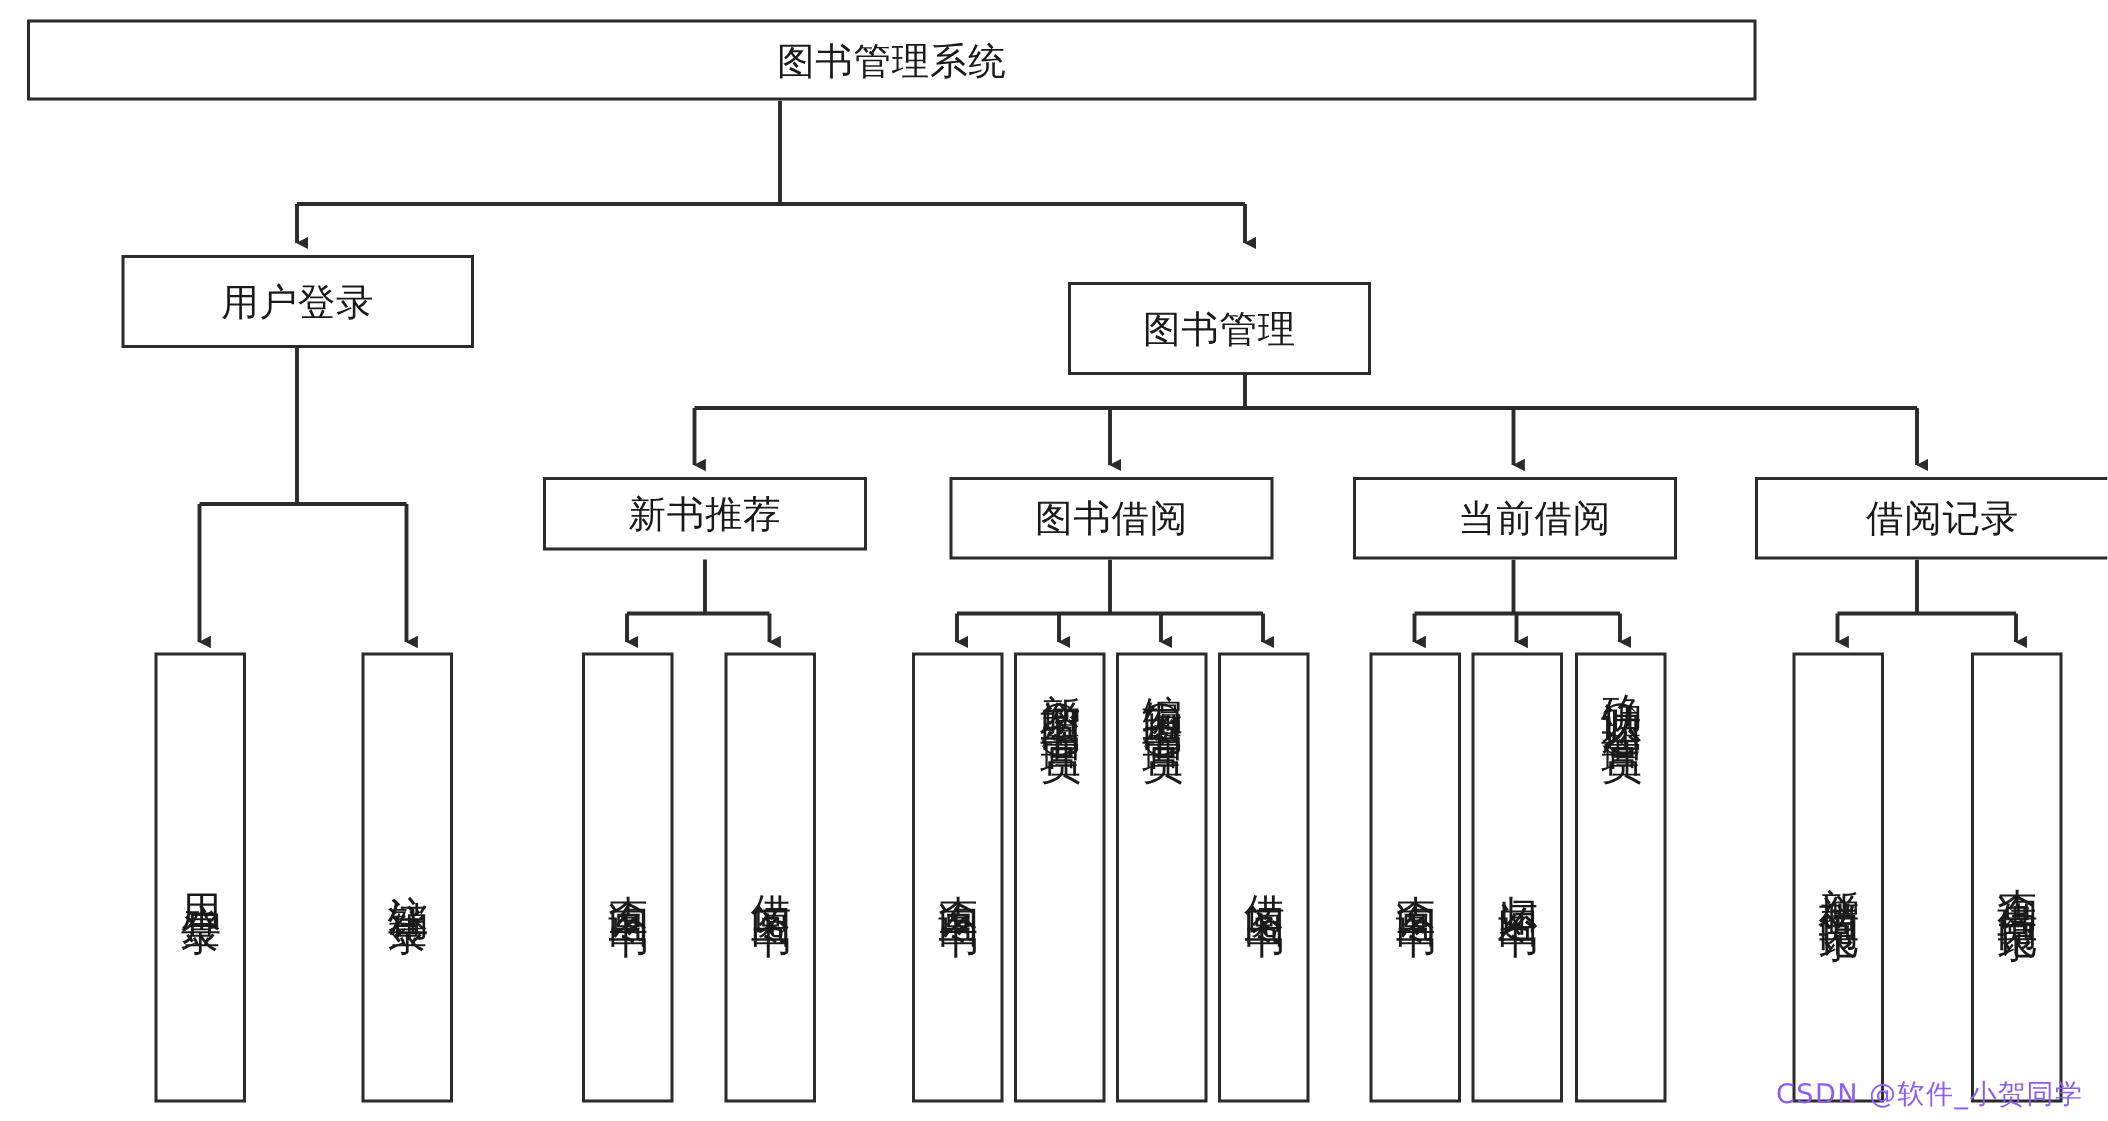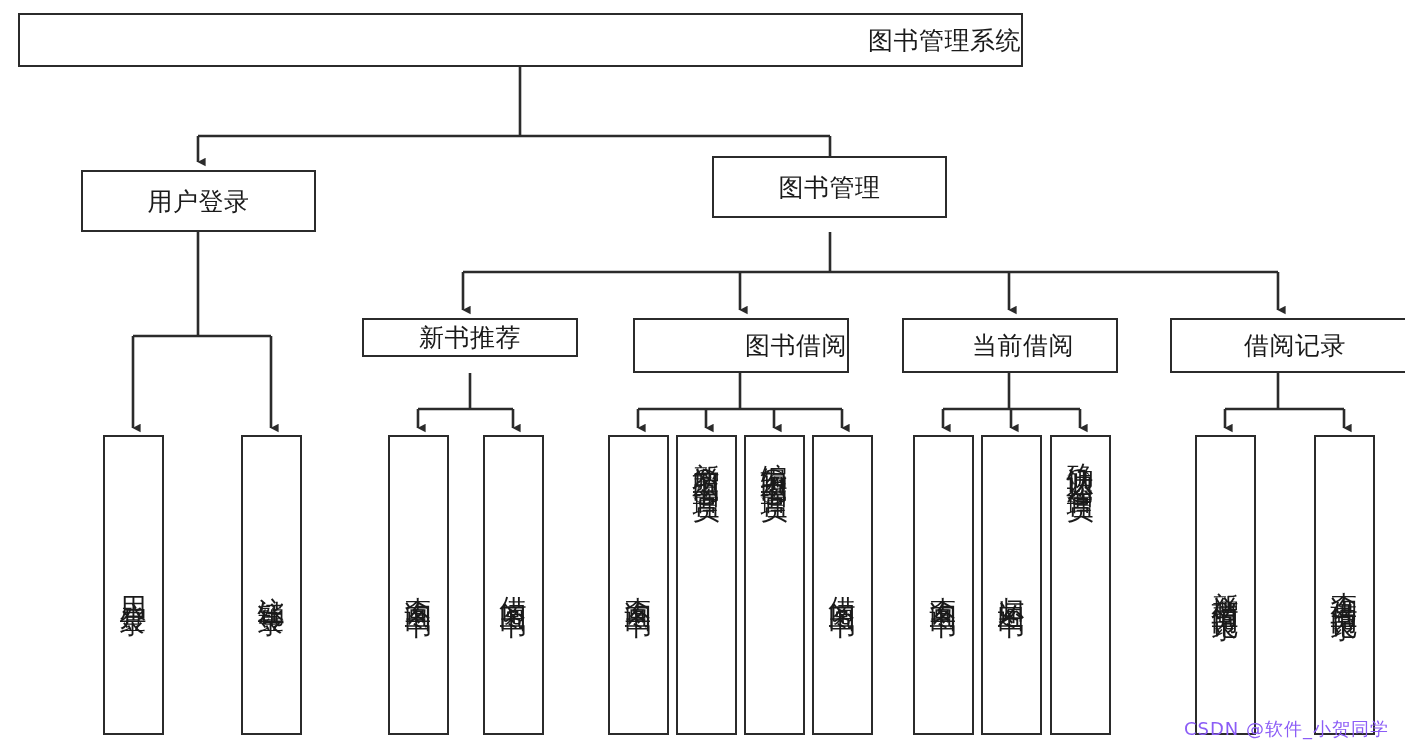--- a/index.html
+++ b/index.html
@@ -122,35 +122,35 @@
       <path d="M1011,409 L1011,428" marker-end="url(#arrowhead)"></path>
       <path d="M1080,409 L1080,428" marker-end="url(#arrowhead)"></path>
 
       <path d="M1278,373 L1278,409"></path>
       <path d="M1225,409 L1344,409"></path>
       <path d="M1225,409 L1225,428" marker-end="url(#arrowhead)"></path>
       <path d="M1344,409 L1344,428" marker-end="url(#arrowhead)"></path>
     </g>
   </svg>
 
-  <div class="node node-h" id="node-root" style="left: 18px; top: 13px; width: 1005px; height: 54px; justify-content: flex-end;">
+  <div class="node node-h" id="node-root" style="left: 18px; top: 13px; width: 1153px; height: 54px;">
     <span>图书管理系统</span>
   </div>
 
   <div class="node node-h" id="node-l2-0" style="left: 81px; top: 170px; width: 235px; height: 62px;">
     <span>用户登录</span>
   </div>
-  <div class="node node-h" id="node-l2-1" style="left: 712px; top: 156px; width: 235px; height: 62px;">
+  <div class="node node-h" id="node-l2-1" style="left: 712px; top: 188px; width: 202px; height: 62px;">
     <span>图书管理</span>
   </div>
 
-  <div class="node node-h" id="node-l3-0" style="left: 362px; top: 318px; width: 216px; height: 39px;">
+  <div class="node node-h" id="node-l3-0" style="left: 362px; top: 318px; width: 216px; height: 49px;">
     <span>新书推荐</span>
   </div>
-  <div class="node node-h" id="node-l3-1" style="left: 633px; top: 318px; width: 216px; height: 55px; justify-content: flex-end;">
+  <div class="node node-h" id="node-l3-1" style="left: 633px; top: 318px; width: 216px; height: 55px;">
     <span>图书借阅</span>
   </div>
   <div class="node node-h" id="node-l3-2" style="left: 902px; top: 318px; width: 216px; height: 55px; padding-left: 26px;">
     <span>当前借阅</span>
   </div>
   <div class="node node-h" id="node-l3-3" style="left: 1170px; top: 318px; width: 250px; height: 55px;">
     <span>借阅记录</span>
   </div>
 
   <div class="node node-leaf" id="node-leaf-0" style="left: 103px; top: 435px; width: 61px; height: 300px;">

